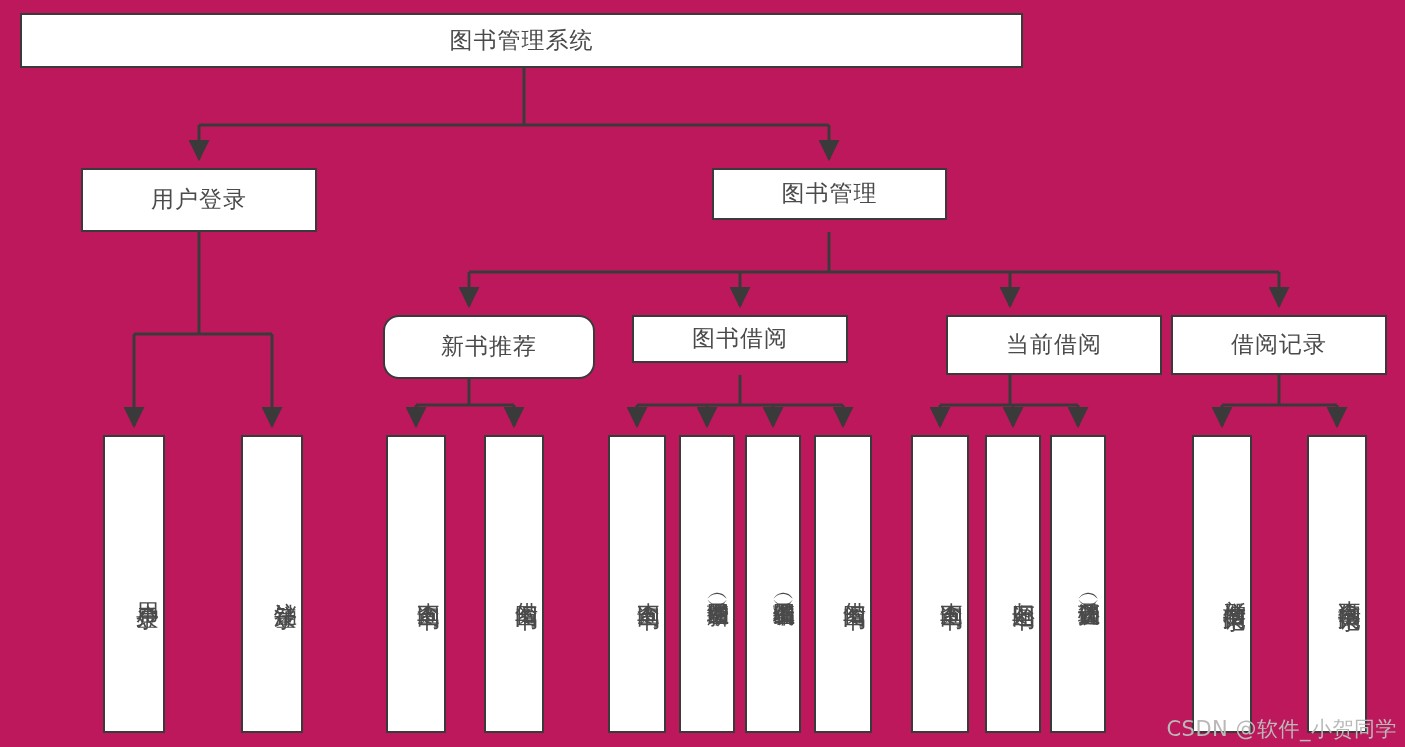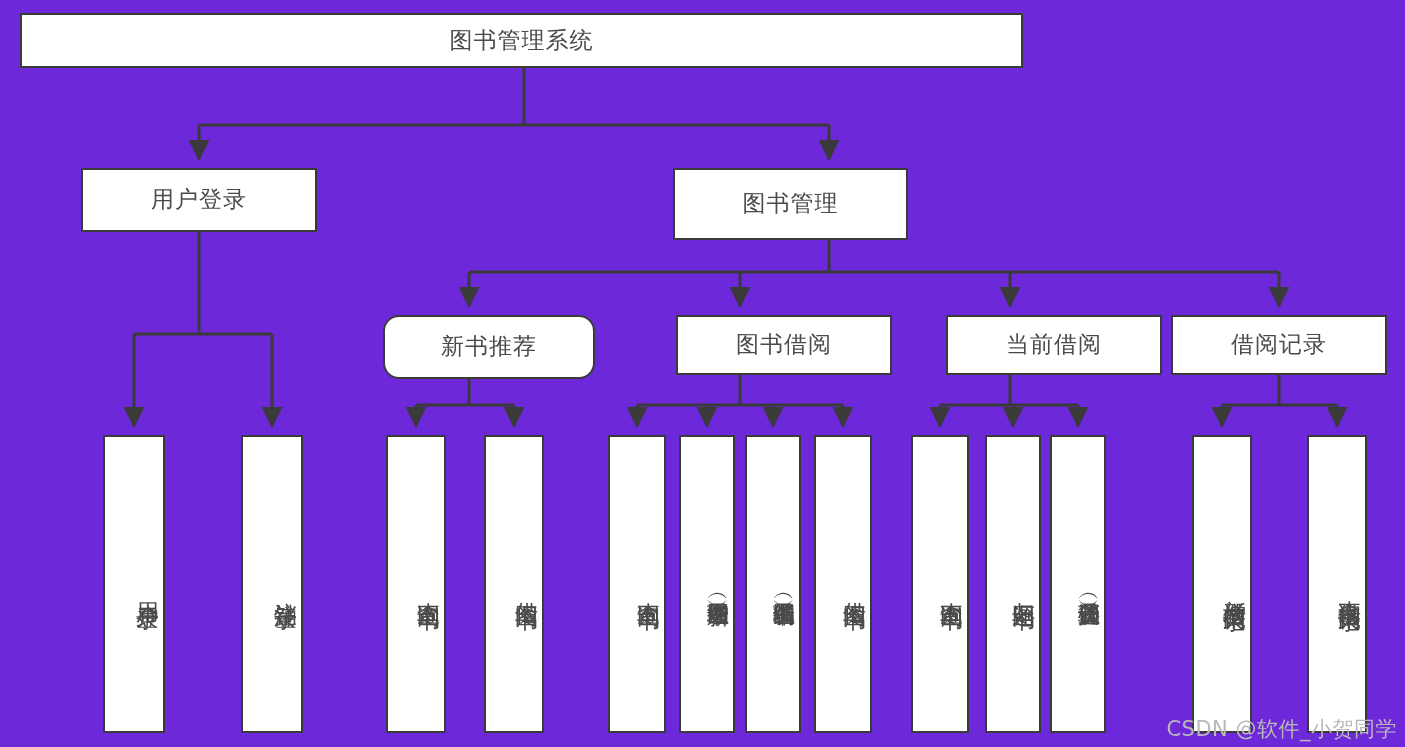--- a/index.html
+++ b/index.html
@@ -7,21 +7,21 @@
     padding: 0;
     background: #ffffff;
   }
   body {
     font-family: "DejaVu Sans", "Liberation Sans", sans-serif;
   }
   #canvas {
     position: relative;
     width: 1405px;
     height: 747px;
-    background: #6d28d9;
+    background: #be185d;
     overflow: hidden;
   }
   #edges {
     position: absolute;
     left: 0;
     top: 0;
     width: 1405px;
     height: 747px;
     pointer-events: none;
   }
@@ -124,28 +124,28 @@
     </g>
   </svg>
 
   <div class="node horiz" style="left: 20px; top: 13px; width: 1003px; height: 55px;">
     <span class="label">图书管理系统</span>
   </div>
 
   <div class="node horiz" style="left: 81px; top: 168px; width: 236px; height: 64px;">
     <span class="label">用户登录</span>
   </div>
-  <div class="node horiz" style="left: 673px; top: 168px; width: 235px; height: 72px;">
+  <div class="node horiz" style="left: 712px; top: 168px; width: 235px; height: 52px;">
     <span class="label">图书管理</span>
   </div>
 
   <div class="node horiz" style="left: 383px; top: 315px; width: 212px; height: 64px; border-radius: 16px;">
     <span class="label">新书推荐</span>
   </div>
-  <div class="node horiz" style="left: 632px; top: 315px; width: 216px; height: 60px; margin-left: 44px;">
+  <div class="node horiz" style="left: 632px; top: 315px; width: 216px; height: 48px;">
     <span class="label">图书借阅</span>
   </div>
   <div class="node horiz" style="left: 902px; top: 315px; width: 216px; height: 60px; margin-left: 44px;">
     <span class="label">当前借阅</span>
   </div>
   <div class="node horiz" style="left: 1171px; top: 315px; width: 216px; height: 60px;">
     <span class="label">借阅记录</span>
   </div>
 
   <div class="node vert" style="left: 103px; top: 435px; width: 62px; height: 298px;">

